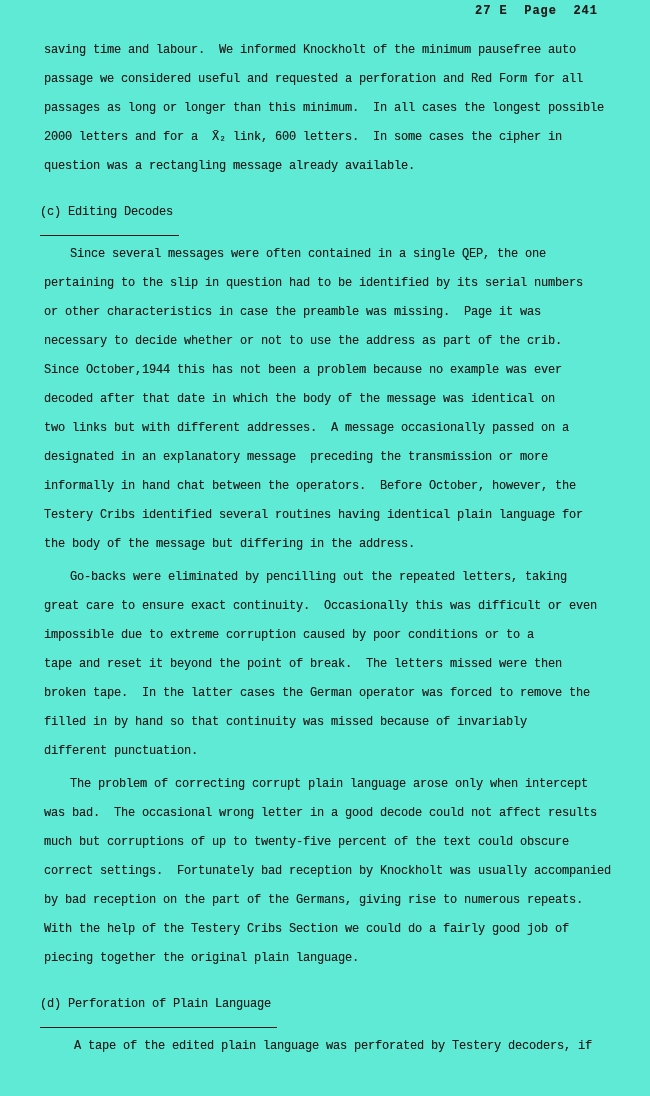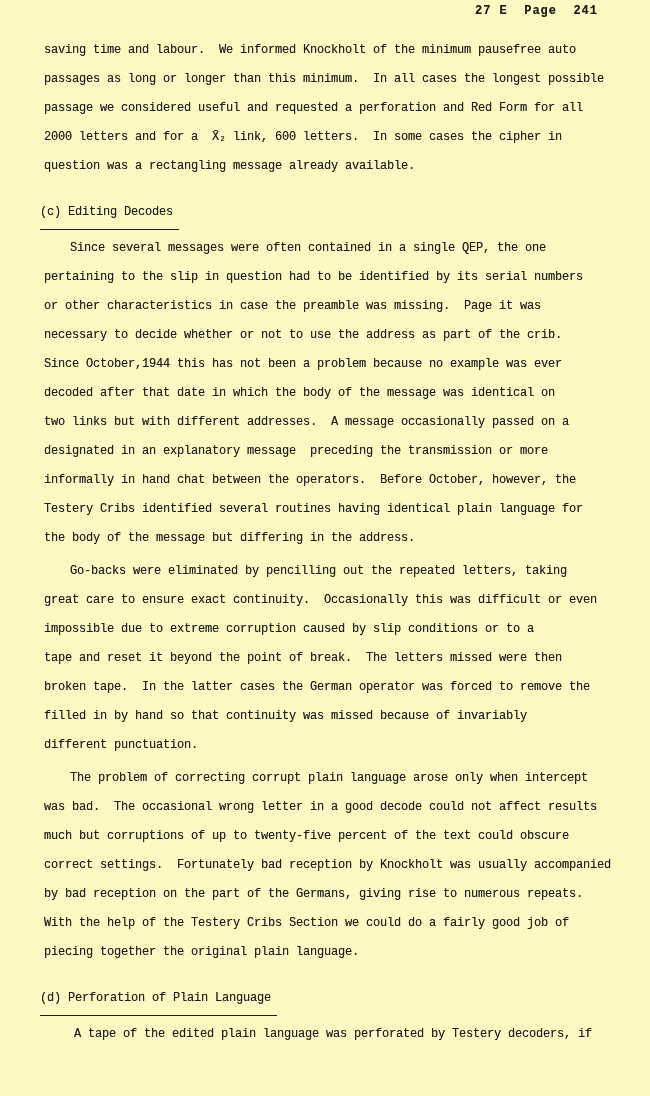--- a/index.html
+++ b/index.html
@@ -5,21 +5,21 @@
   html, body {
     margin: 0;
     padding: 0;
     background: #e8e8e8;
   }
   .page {
     position: relative;
     width: 650px;
     height: 1096px;
     margin: 0 auto;
-    background: #fef9c3;
+    background: #5eead4;
     color: #1e1c1a;
     font-family: "Liberation Mono", "DejaVu Sans Mono", monospace;
     font-size: 12px;
     letter-spacing: -0.2px;
     overflow: hidden;
     box-sizing: border-box;
     padding: 4px 48px 0 40px;
   }
   .page-header {
     text-align: right;
@@ -44,40 +44,40 @@
     padding-left: 30px;
     font-family: Liberation Mono, monospace;
   }
   .heading {
     margin-top: 17px;
     line-height: 29px;
   }
   .heading > span {
     display: inline-block;
     border-bottom: 1.5px solid #1e1c1a;
-    padding-bottom: 2px;
+    padding-bottom: 8px;
     padding-right: 6px;
     white-space: pre;
   }
   
   .page * {
     text-shadow: 0 0 0.5px rgba(30,28,26,0.55);
   }
 </style>
 </head>
 <body>
 
 <div class="page">
 
   <div class="page-header">27 E  Page  241</div>
 
   <div class="para">
       <div class="line">saving time and labour.  We informed Knockholt of the minimum pausefree auto</div>
+      <div class="line">passage we considered useful and requested a perforation and Red Form for all</div>
       <div class="line">passages as long or longer than this minimum.  In all cases the longest possible</div>
-      <div class="line">passage we considered useful and requested a perforation and Red Form for all</div>
       <div class="line">2000 letters and for a  X̄₂ link, 600 letters.  In some cases the cipher in</div>
       <div class="line">question was a rectangling message already available.</div>
     </div>
 
   <div class="heading">
     <span>(c) Editing Decodes</span>
   </div>
 
   <div class="para indented">
       <div class="line">Since several messages were often contained in a single QEP, the one</div>
@@ -89,21 +89,21 @@
       <div class="line">two links but with different addresses.  A message occasionally passed on a</div>
       <div class="line">designated in an explanatory message  preceding the transmission or more</div>
       <div class="line">informally in hand chat between the operators.  Before October, however, the</div>
       <div class="line">Testery Cribs identified several routines having identical plain language for</div>
       <div class="line">the body of the message but differing in the address.</div>
     </div>
 
   <div class="para indented">
       <div class="line">Go-backs were eliminated by pencilling out the repeated letters, taking</div>
       <div class="line">great care to ensure exact continuity.  Occasionally this was difficult or even</div>
-      <div class="line">impossible due to extreme corruption caused by slip conditions or to a</div>
+      <div class="line">impossible due to extreme corruption caused by poor conditions or to a</div>
       <div class="line">tape and reset it beyond the point of break.  The letters missed were then</div>
       <div class="line">broken tape.  In the latter cases the German operator was forced to remove the</div>
       <div class="line">filled in by hand so that continuity was missed because of invariably</div>
       <div class="line">different punctuation.</div>
     </div>
 
   <div class="para indented">
       <div class="line">The problem of correcting corrupt plain language arose only when intercept</div>
       <div class="line">was bad.  The occasional wrong letter in a good decode could not affect results</div>
       <div class="line">much but corruptions of up to twenty-five percent of the text could obscure</div>

